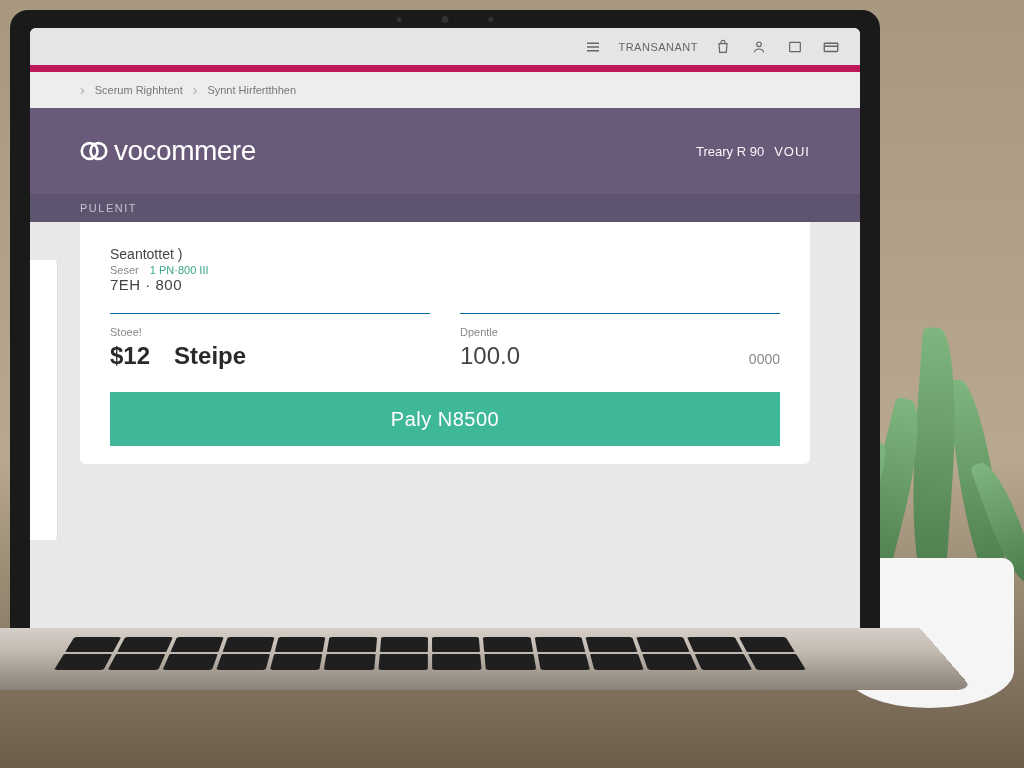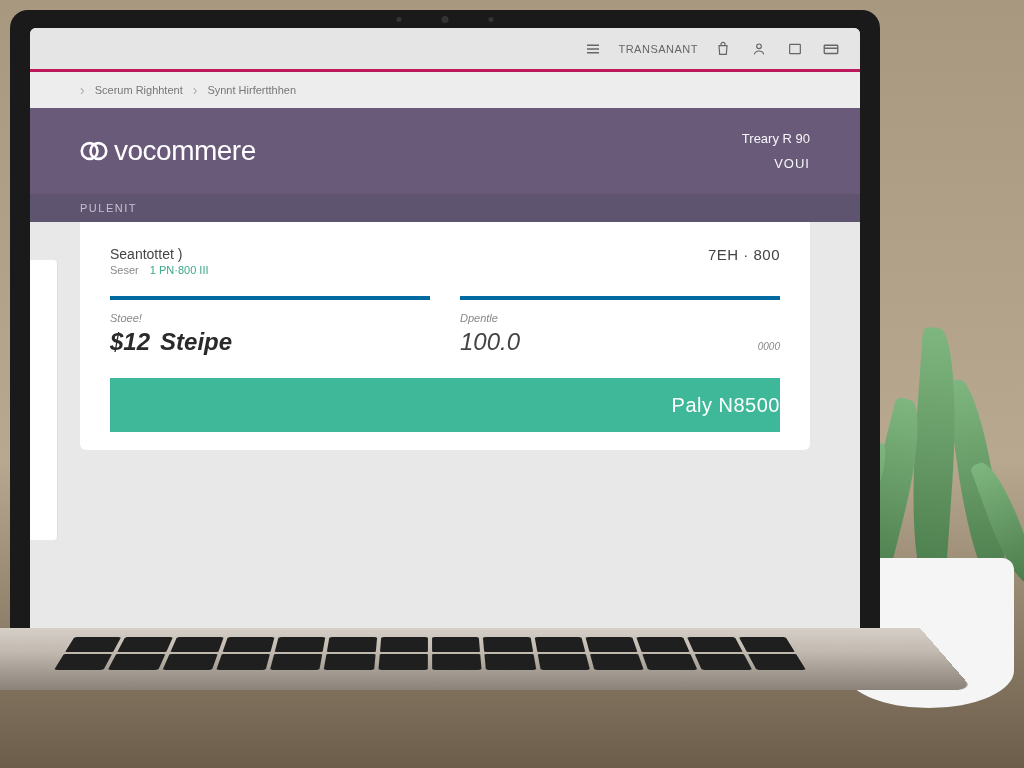--- a/index.html
+++ b/index.html
@@ -53,21 +53,21 @@
 
     
     .top-toolbar {
       height: 44px;
       background: #e5e5e5;
       display: flex;
       align-items: center;
       justify-content: flex-end;
       padding: 0 18px;
       gap: 14px;
-      border-bottom: 3px solid #be185d;
+      border-bottom: 7px solid #be185d;
     }
     .toolbar-icon {
       width: 22px; height: 22px;
       display: flex;
       align-items: center;
       justify-content: center;
       color: #666;
       font-size: 16px;
     }
     .toolbar-text {
@@ -114,21 +114,20 @@
       position: relative;
     }
     .brand-logo svg { width: 100%; height: 100%; }
     .brand-text {
       font-size: 28px;
       font-weight: 400;
       letter-spacing: -0.5px;
     }
     .header-right {
       display: flex;
-      flex-direction: column;
       align-items: flex-end;
       gap: 10px;
       font-size: 13px;
     }
     .header-right-top { font-size: 13px; opacity: 0.95; }
     .header-right-bottom { font-size: 13px; opacity: 0.95; text-transform: uppercase; letter-spacing: 1px; }
 
     .purple-subheader {
       background: #5f5470;
       height: 28px;
@@ -146,20 +145,21 @@
       background: #fff;
       margin: 0 50px 0 50px;
       padding: 24px 30px 18px 30px;
       border-radius: 0 0 6px 6px;
     }
 
     .card-top-row {
       display: flex;
       justify-content: space-between;
       align-items: flex-start;
+      flex-direction: column;
     }
     .card-label-main {
       font-size: 14px;
       color: #444;
       font-weight: 500;
     }
     .card-label-sub {
       font-size: 11px;
       color: #888;
       margin-top: 2px;
@@ -177,58 +177,57 @@
     }
 
     .divider-row {
       display: flex;
       justify-content: space-between;
       margin: 20px 0 6px 0;
       gap: 30px;
     }
     .amount-box {
       flex: 1;
-      border-top: 4px solid #0369a1;
+      border-top: 1px solid #0369a1;
       padding-top: 12px;
-      font-style: italic;
     }
     .amount-label {
       font-size: 11px;
       color: #888;
     }
     .amount-row {
       display: flex;
       align-items: baseline;
-      gap: 10px;
+      gap: 24px;
       margin-top: 4px;
     }
     .amount-large {
       font-size: 24px;
       font-weight: 700;
       color: #2a2a2a;
     }
     .amount-large-light {
       font-size: 24px;
       font-weight: 400;
       color: #444;
     }
     .amount-tail {
-      font-size: 10px;
+      font-size: 14px;
       color: #888;
       margin-left: auto;
     }
 
     
     .pay-button {
       background: #3fb89a;
       color: #fff;
       height: 54px;
       display: flex;
       align-items: center;
-      justify-content: flex-end;
+      justify-content: center;
       font-size: 20px;
       font-weight: 500;
       margin-top: 22px;
       cursor: pointer;
       letter-spacing: 0.5px;
     }
 
     .status-link {
       text-align: center;
       margin-top: 18px;

